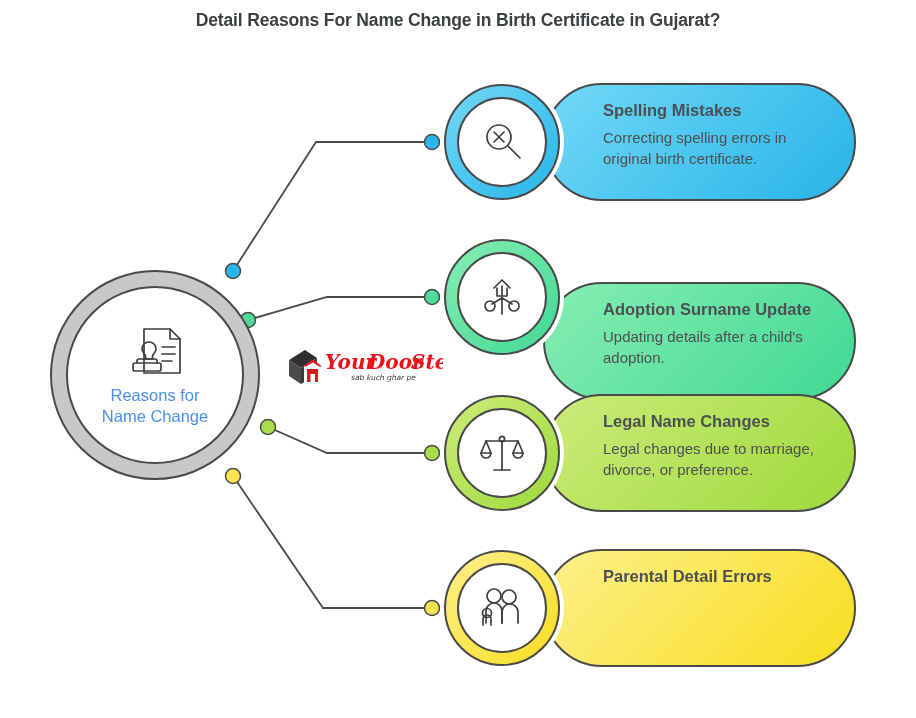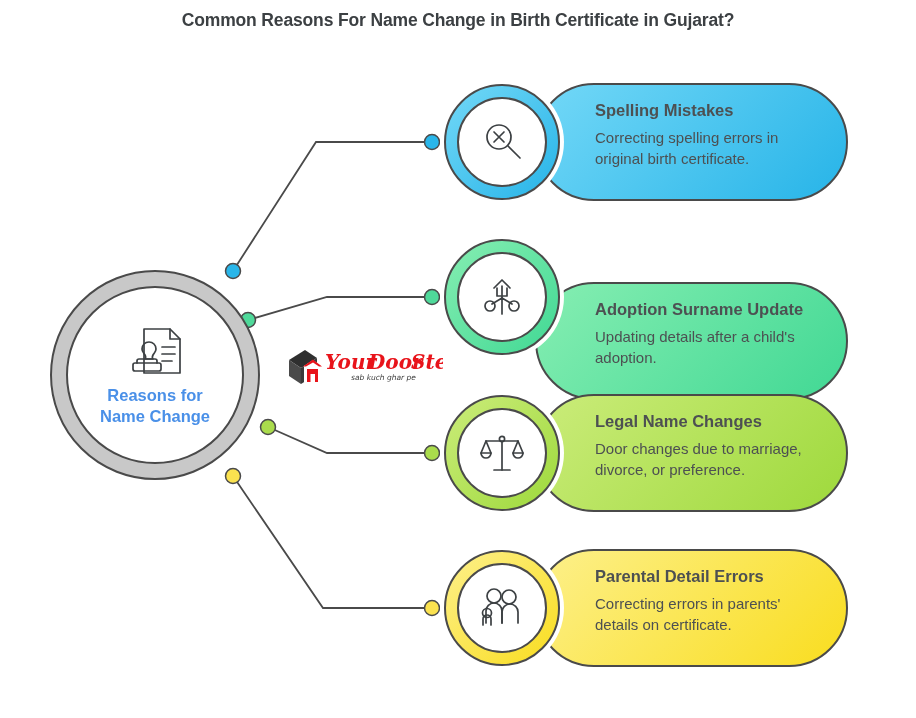--- a/index.html
+++ b/index.html
@@ -69,21 +69,21 @@
     align-items: center;
     justify-content: center;
   }
   .hub-icon {
     width: 62px;
     height: 58px;
     margin-bottom: 4px;
   }
   .hub-label {
     font-size: 16.5px;
-    font-weight: bold;
+    font-weight: normal;
     color: #4a90e8;
     text-align: center;
     line-height: 1.28;
     max-width: 140px;
   }
 
   
   .watermark {
     position: absolute;
     left: 283px;
@@ -93,21 +93,21 @@
   }
 
   
   .card {
     position: absolute;
     width: 408px;
     height: 124px;
   }
   .card-body {
     position: absolute;
-    left: 95px;
+    left: 103px;
     top: 3px;
     width: 313px;
     height: 118px;
     border-radius: 62px 62px 62px 62px;
     border: 2px solid #4a4a4a;
     box-sizing: border-box;
     padding: 16px 30px 9px 58px;
   }
   .card-title {
     font-size: 16.5px;
@@ -162,21 +162,21 @@
     fill: none;
     stroke: #3c4043;
     stroke-width: 1.7;
     stroke-linecap: round;
     stroke-linejoin: round;
   }
 </style>
 </head>
 <body>
 
-<div class="page-title">Common Reasons For Name Change in Birth Certificate in Gujarat?</div>
+<div class="page-title">Detail Reasons For Name Change in Birth Certificate in Gujarat?</div>
 
 <svg class="connector-layer" viewBox="0 0 916 718">
 
   <polyline points="233,271 316,142 432,142" fill="none" stroke="#4a4a4a" stroke-width="1.8"></polyline>
 
   <polyline points="248,320 327,297 432,297" fill="none" stroke="#4a4a4a" stroke-width="1.8"></polyline>
 
   <polyline points="268,427 327,453 432,453" fill="none" stroke="#4a4a4a" stroke-width="1.8"></polyline>
 
   <polyline points="233,476 323,608 432,608" fill="none" stroke="#4a4a4a" stroke-width="1.8"></polyline>
@@ -267,21 +267,21 @@
         <circle cx="13" cy="34" r="5"></circle>
         <circle cx="37" cy="34" r="5"></circle>
       </g>
     </svg>
   </div>
 </div>
 
 <div class="card" style="left:440px; top:391px;">
   <div class="card-body" style="background: linear-gradient(135deg, #cbec7a 0%, #9ed93c 100%);">
     <div class="card-title">Legal Name Changes</div>
-    <div class="card-desc">Door changes due to marriage, divorce, or preference.</div>
+    <div class="card-desc">Legal changes due to marriage, divorce, or preference.</div>
   </div>
   <div class="card-circle-gap"></div>
   <div class="card-circle-outer" style="background: linear-gradient(135deg, #cbec7a 0%, #9ed93c 100%);"></div>
   <div class="card-circle-inner">
     <svg class="card-icon" viewBox="0 0 50 50">
       <g class="stroke-icon">
         <circle cx="25" cy="11" r="2.6"></circle>
         <path d="M25 14 L25 42"></path>
         <path d="M17 42 L33 42"></path>
         <path d="M9 13 L41 13"></path>
@@ -290,21 +290,20 @@
         <path d="M41 13 L36 25 M41 13 L46 25"></path>
         <path d="M36 25 a5 5 0 0 0 10 0 Z"></path>
       </g>
     </svg>
   </div>
 </div>
 
 <div class="card" style="left:440px; top:546px;">
   <div class="card-body" style="background: linear-gradient(135deg, #fdf08b 0%, #f9dd1f 100%);">
     <div class="card-title">Parental Detail Errors</div>
-    <div class="card-desc">Correcting errors in parents' details on certificate.</div>
   </div>
   <div class="card-circle-gap"></div>
   <div class="card-circle-outer" style="background: linear-gradient(135deg, #fdf08b 0%, #f9dd1f 100%);"></div>
   <div class="card-circle-inner">
     <svg class="card-icon" viewBox="0 0 50 50">
       <g class="stroke-icon">
         <circle cx="17" cy="13" r="7"></circle>
         <circle cx="32" cy="14" r="7"></circle>
         <path d="M9 40 L9 28 a8 8 0 0 1 16 0 L25 40"></path>
         <path d="M25 40 L25 29 a8 8 0 0 1 16 0 L41 40"></path>

